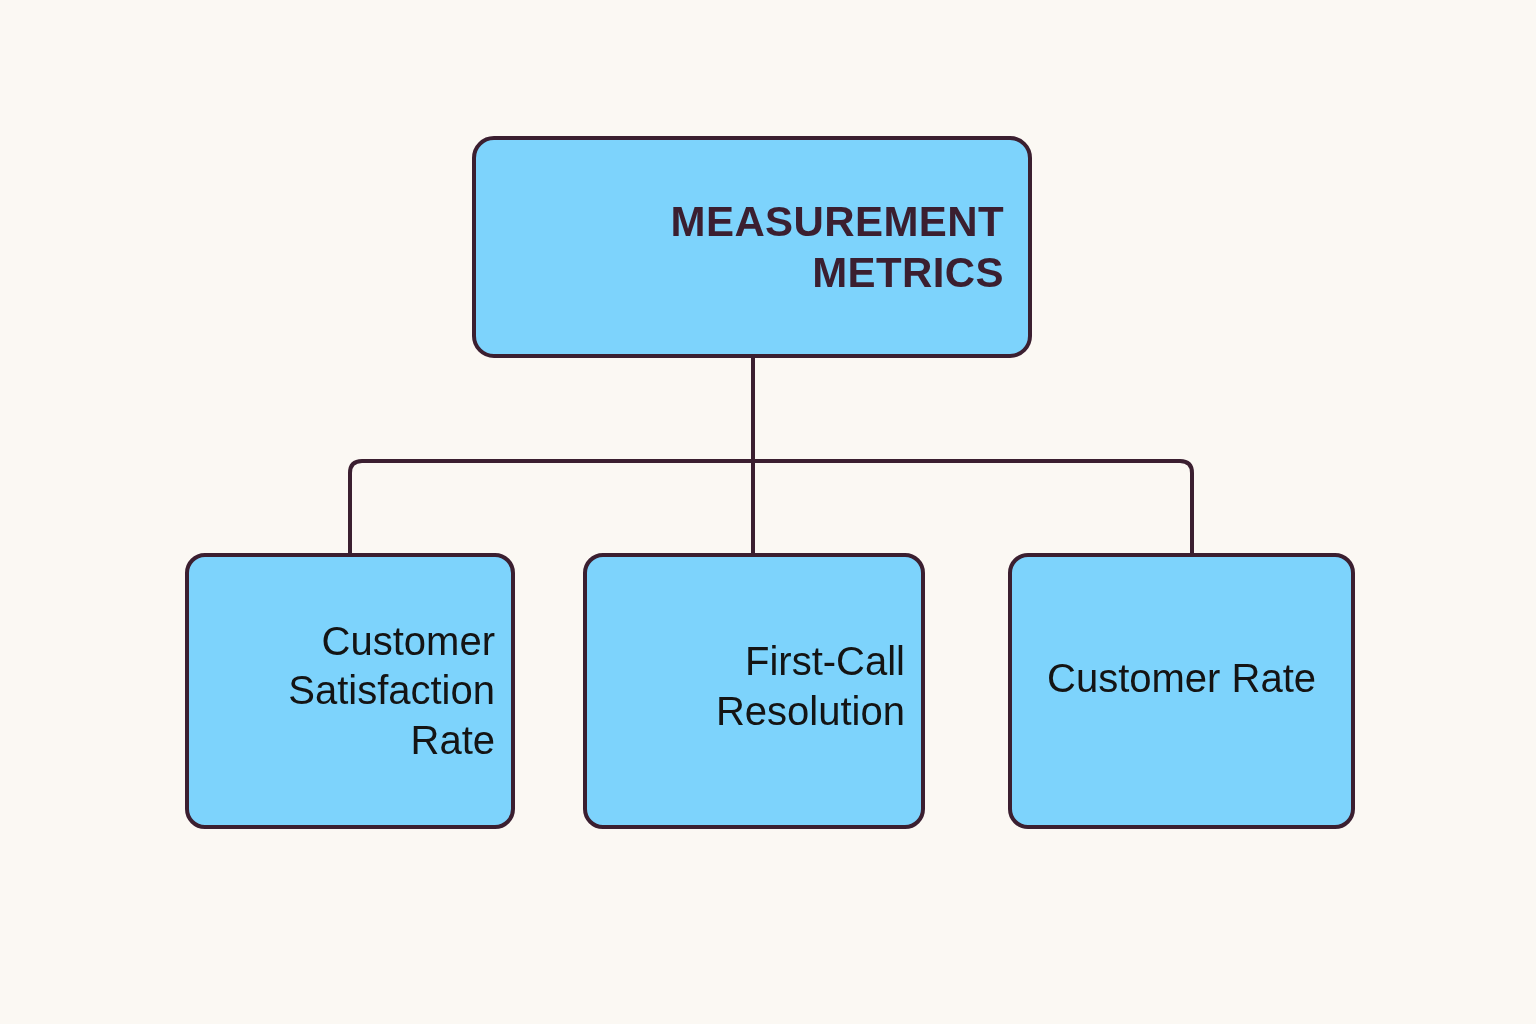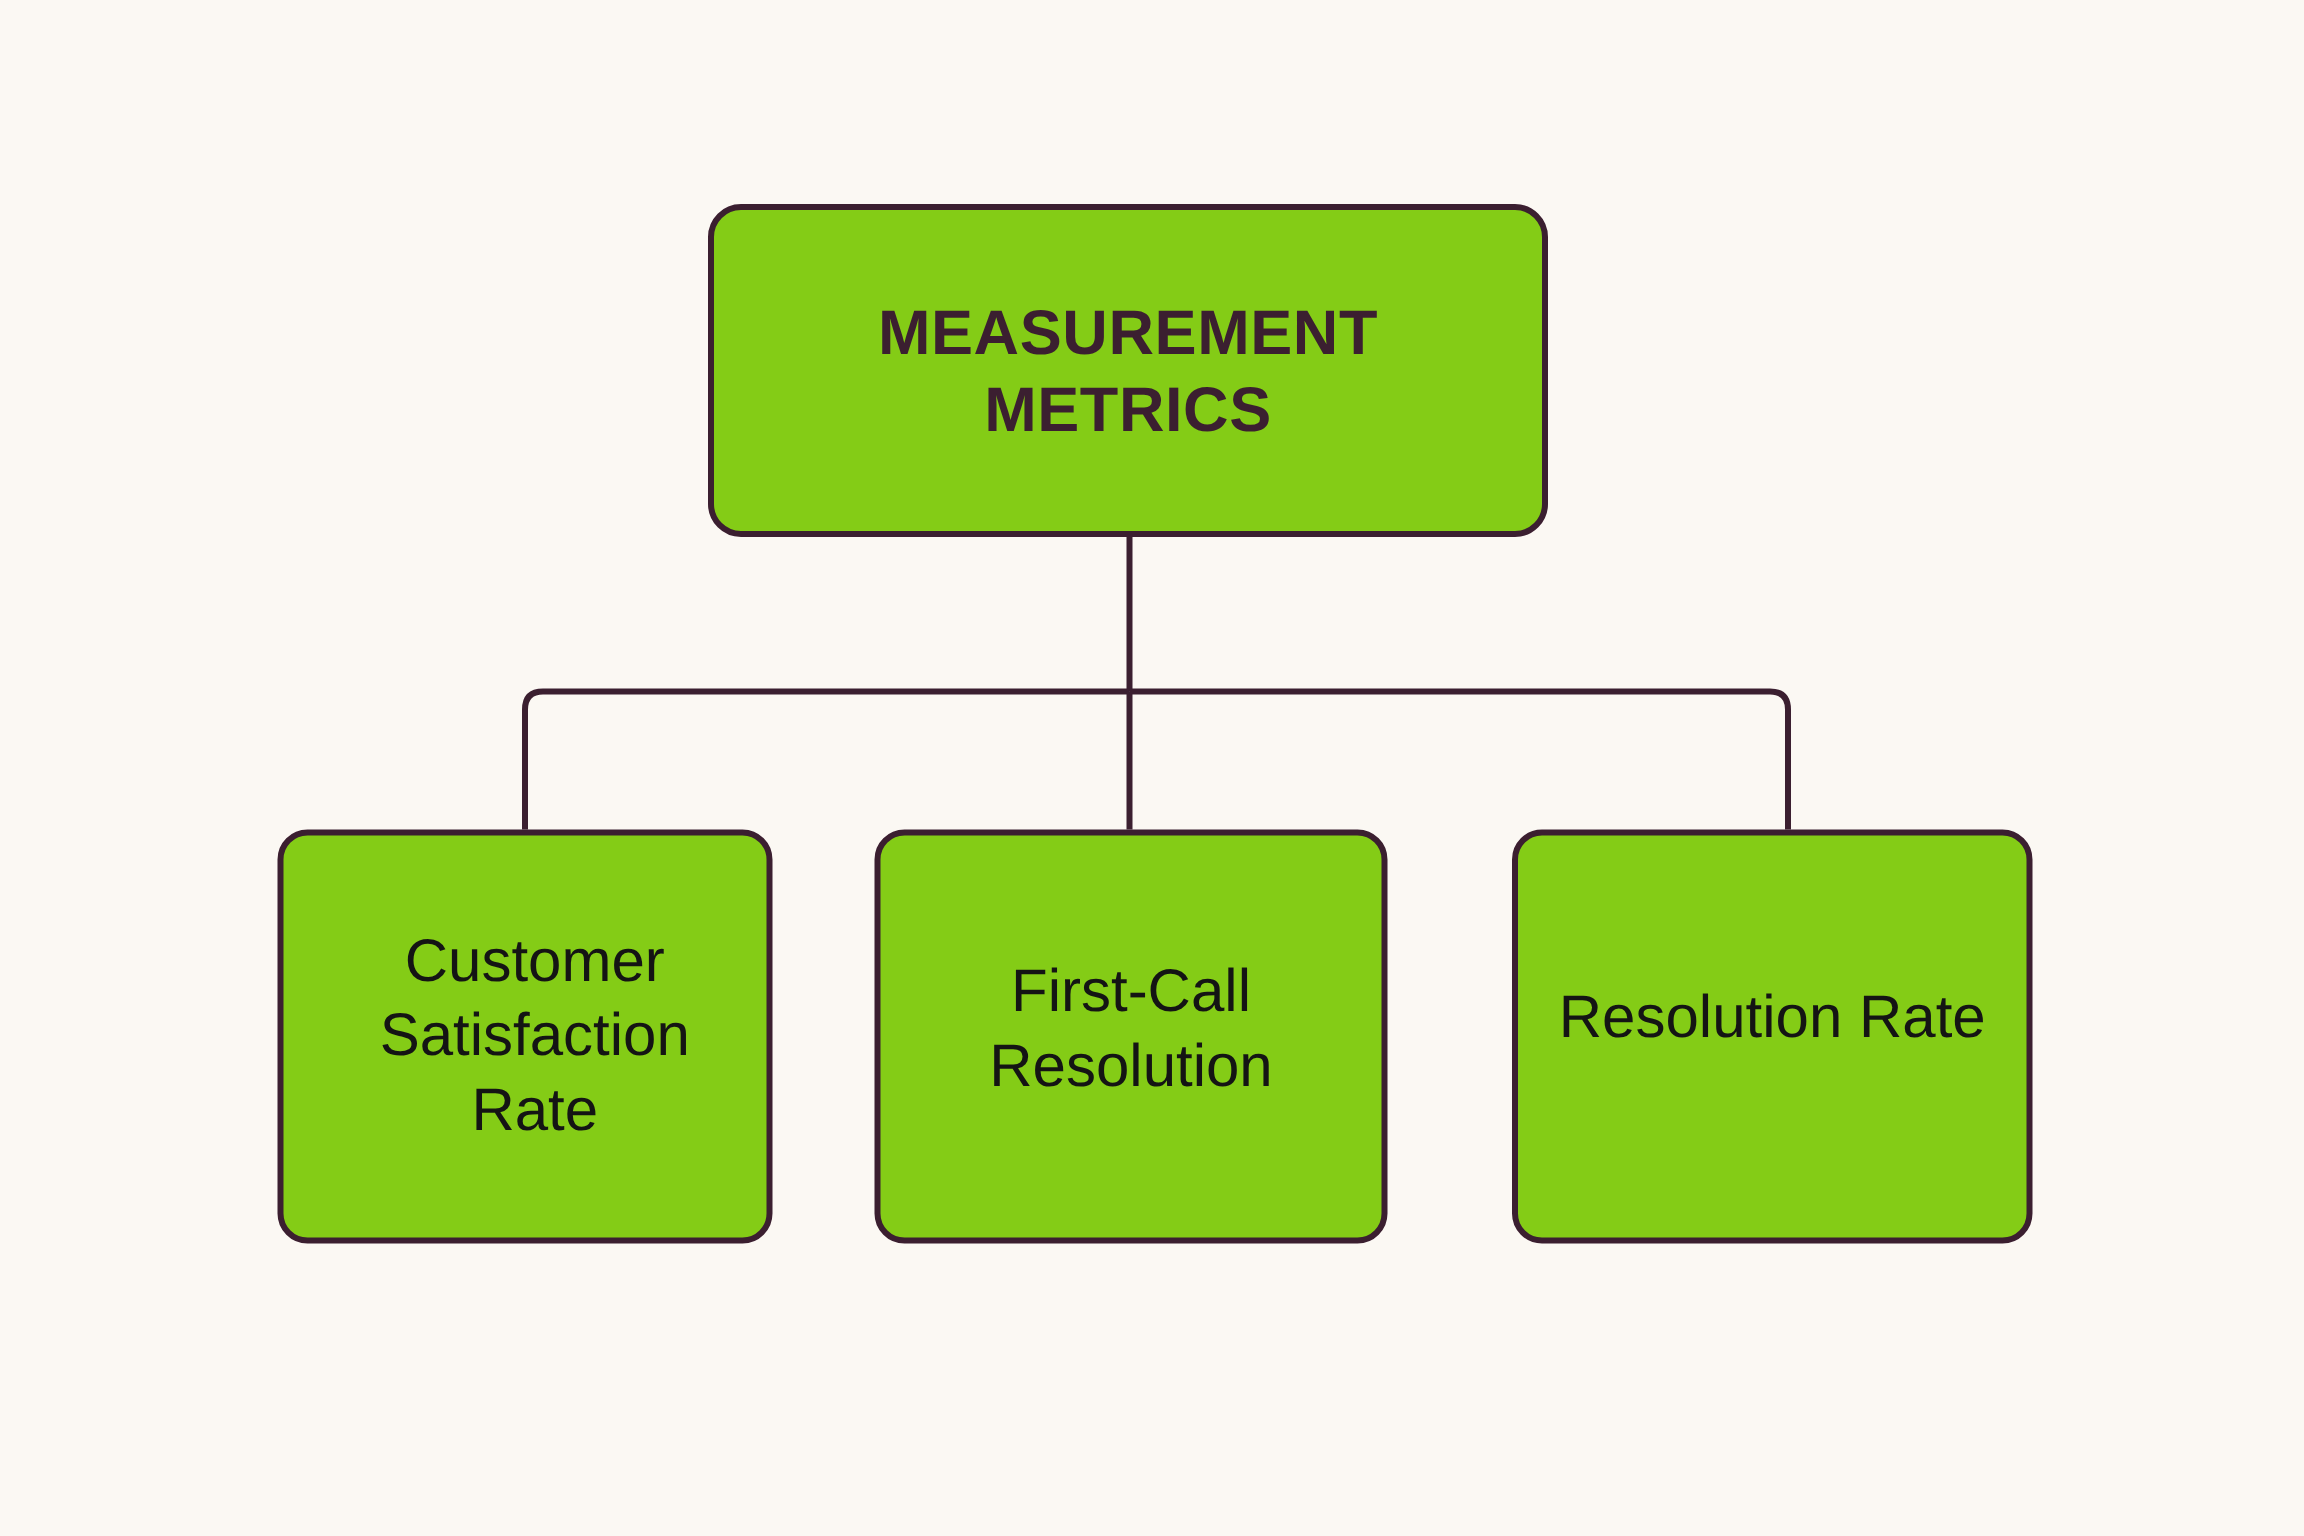--- a/index.html
+++ b/index.html
@@ -29,25 +29,25 @@
     height: 1024px;
     pointer-events: none;
   }
 
   
   .node {
     position: absolute;
     box-sizing: border-box;
     border: 4px solid #3B1F30;
     border-radius: 20px;
-    background: #84cc16;
+    background: #7dd3fc;
     display: flex;
     align-items: center;
     justify-content: center;
-    text-align: center;
+    text-align: right;
   }
 
   .node-root {
     left: 472px;
     top: 136px;
     width: 560px;
     height: 222px;
     border-radius: 22px;
   }
 
@@ -121,16 +121,16 @@
 
   <div class="node node-child" id="node-csat">
     <span class="node-label">Customer Satisfaction Rate</span>
   </div>
 
   <div class="node node-child" id="node-fcr">
     <span class="node-label">First-Call Resolution</span>
   </div>
 
   <div class="node node-child" id="node-retention">
-    <span class="node-label">Resolution Rate</span>
+    <span class="node-label">Customer Rate</span>
   </div>
 
 </div>
 
 </body></html>

